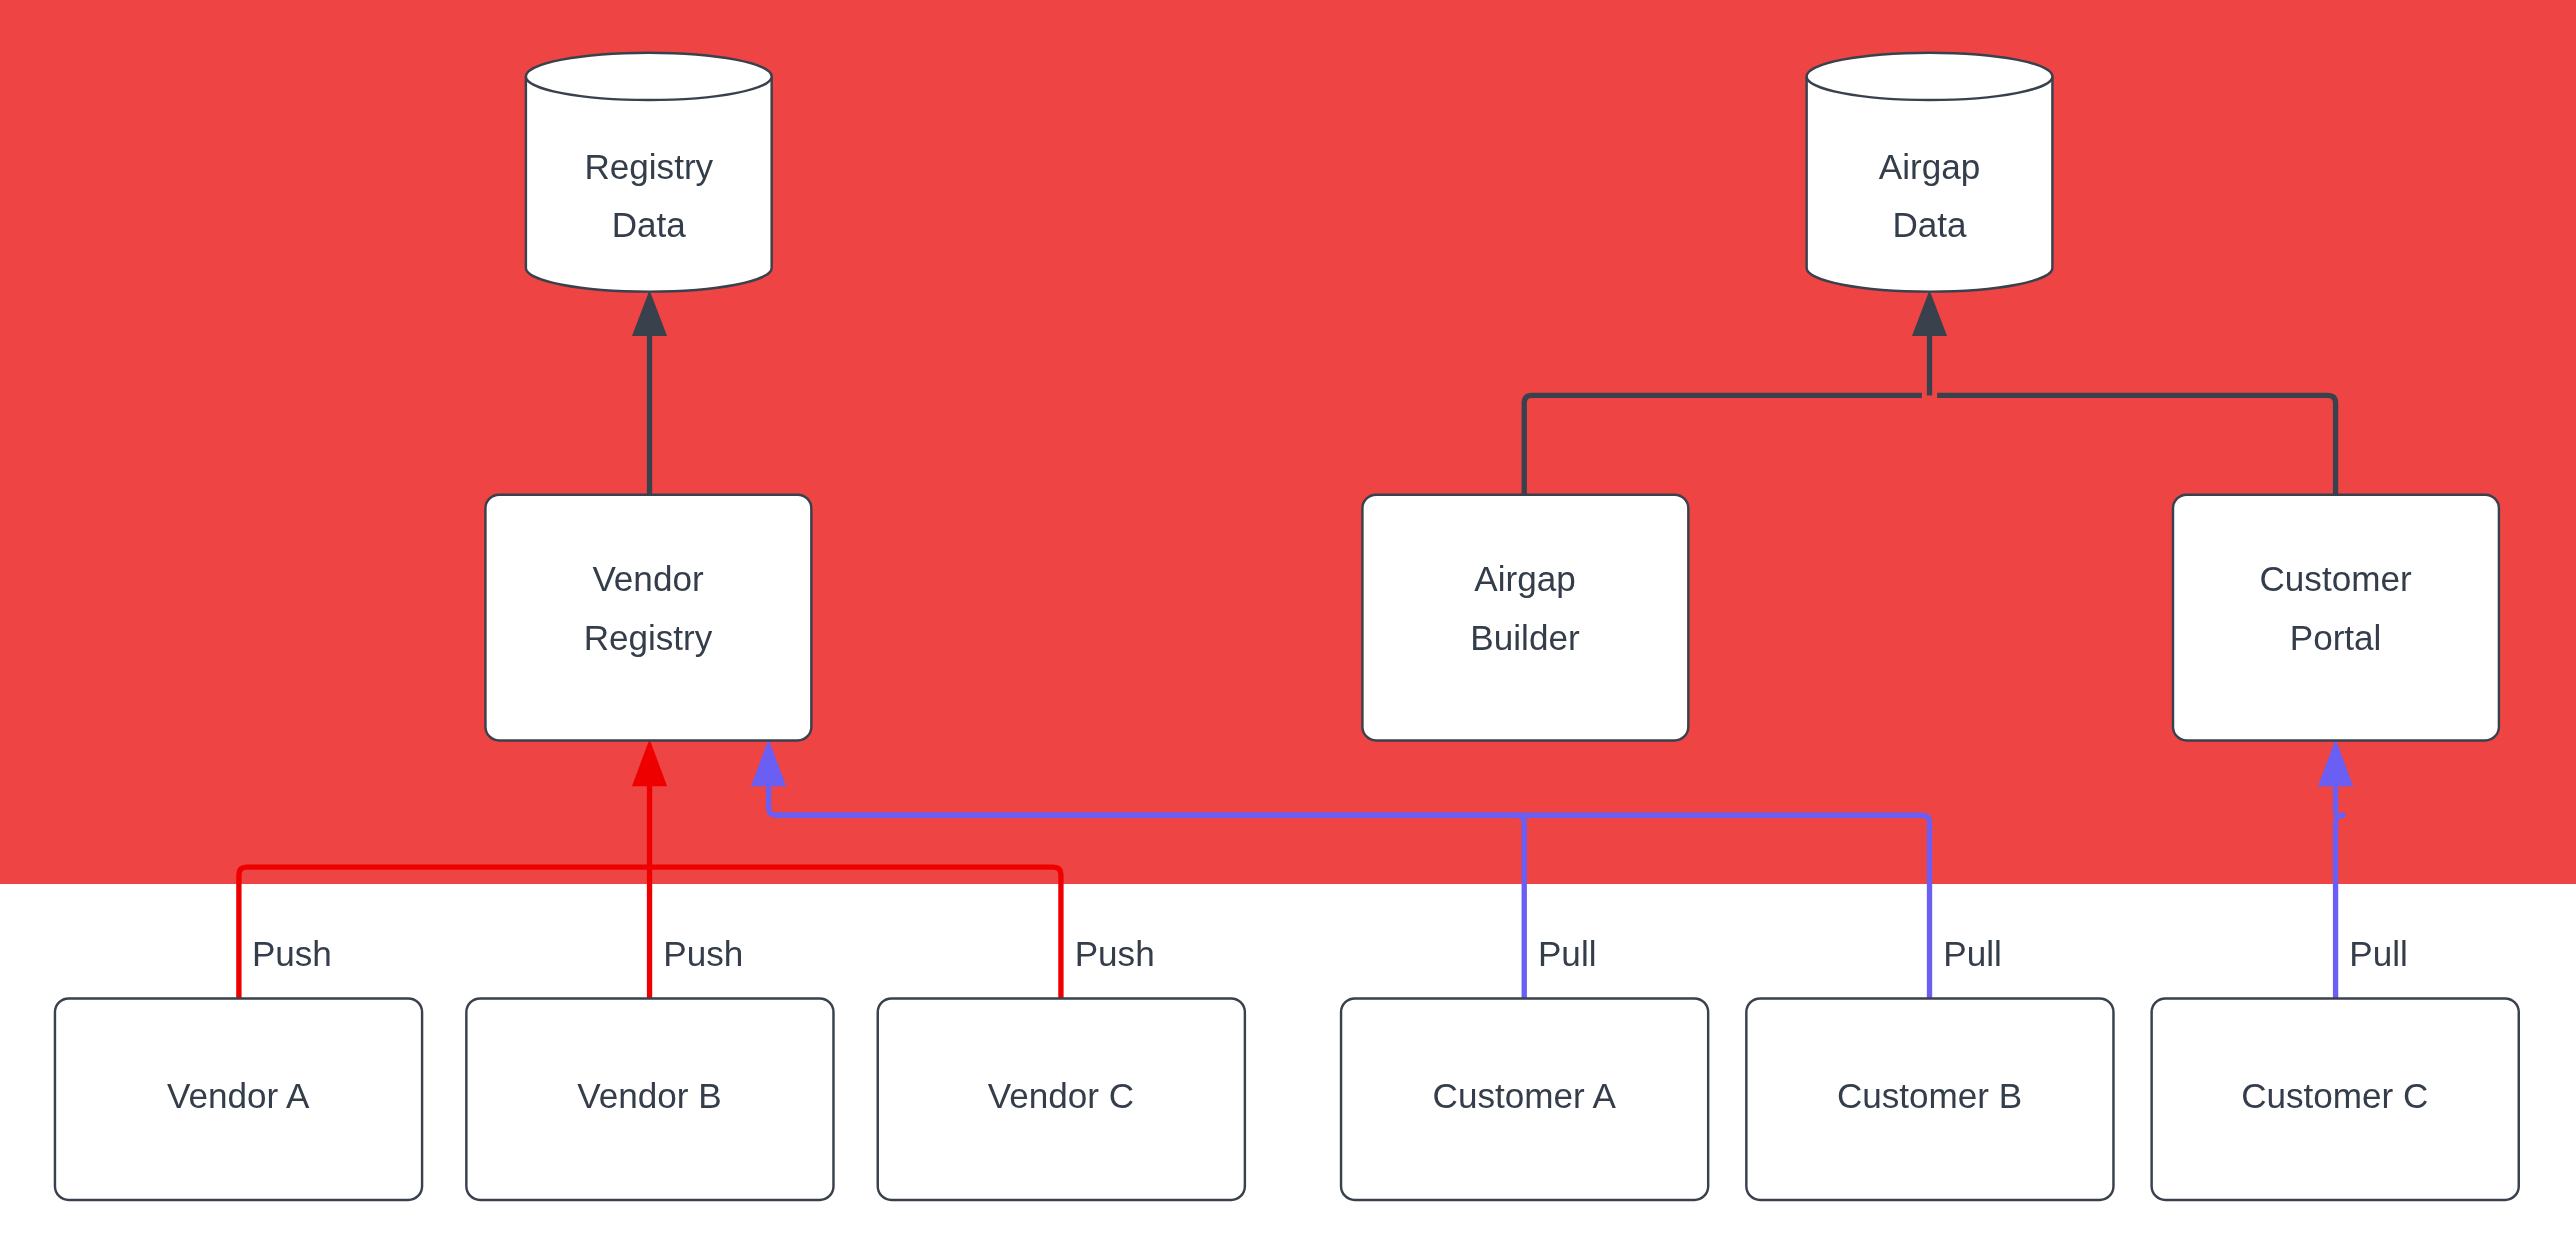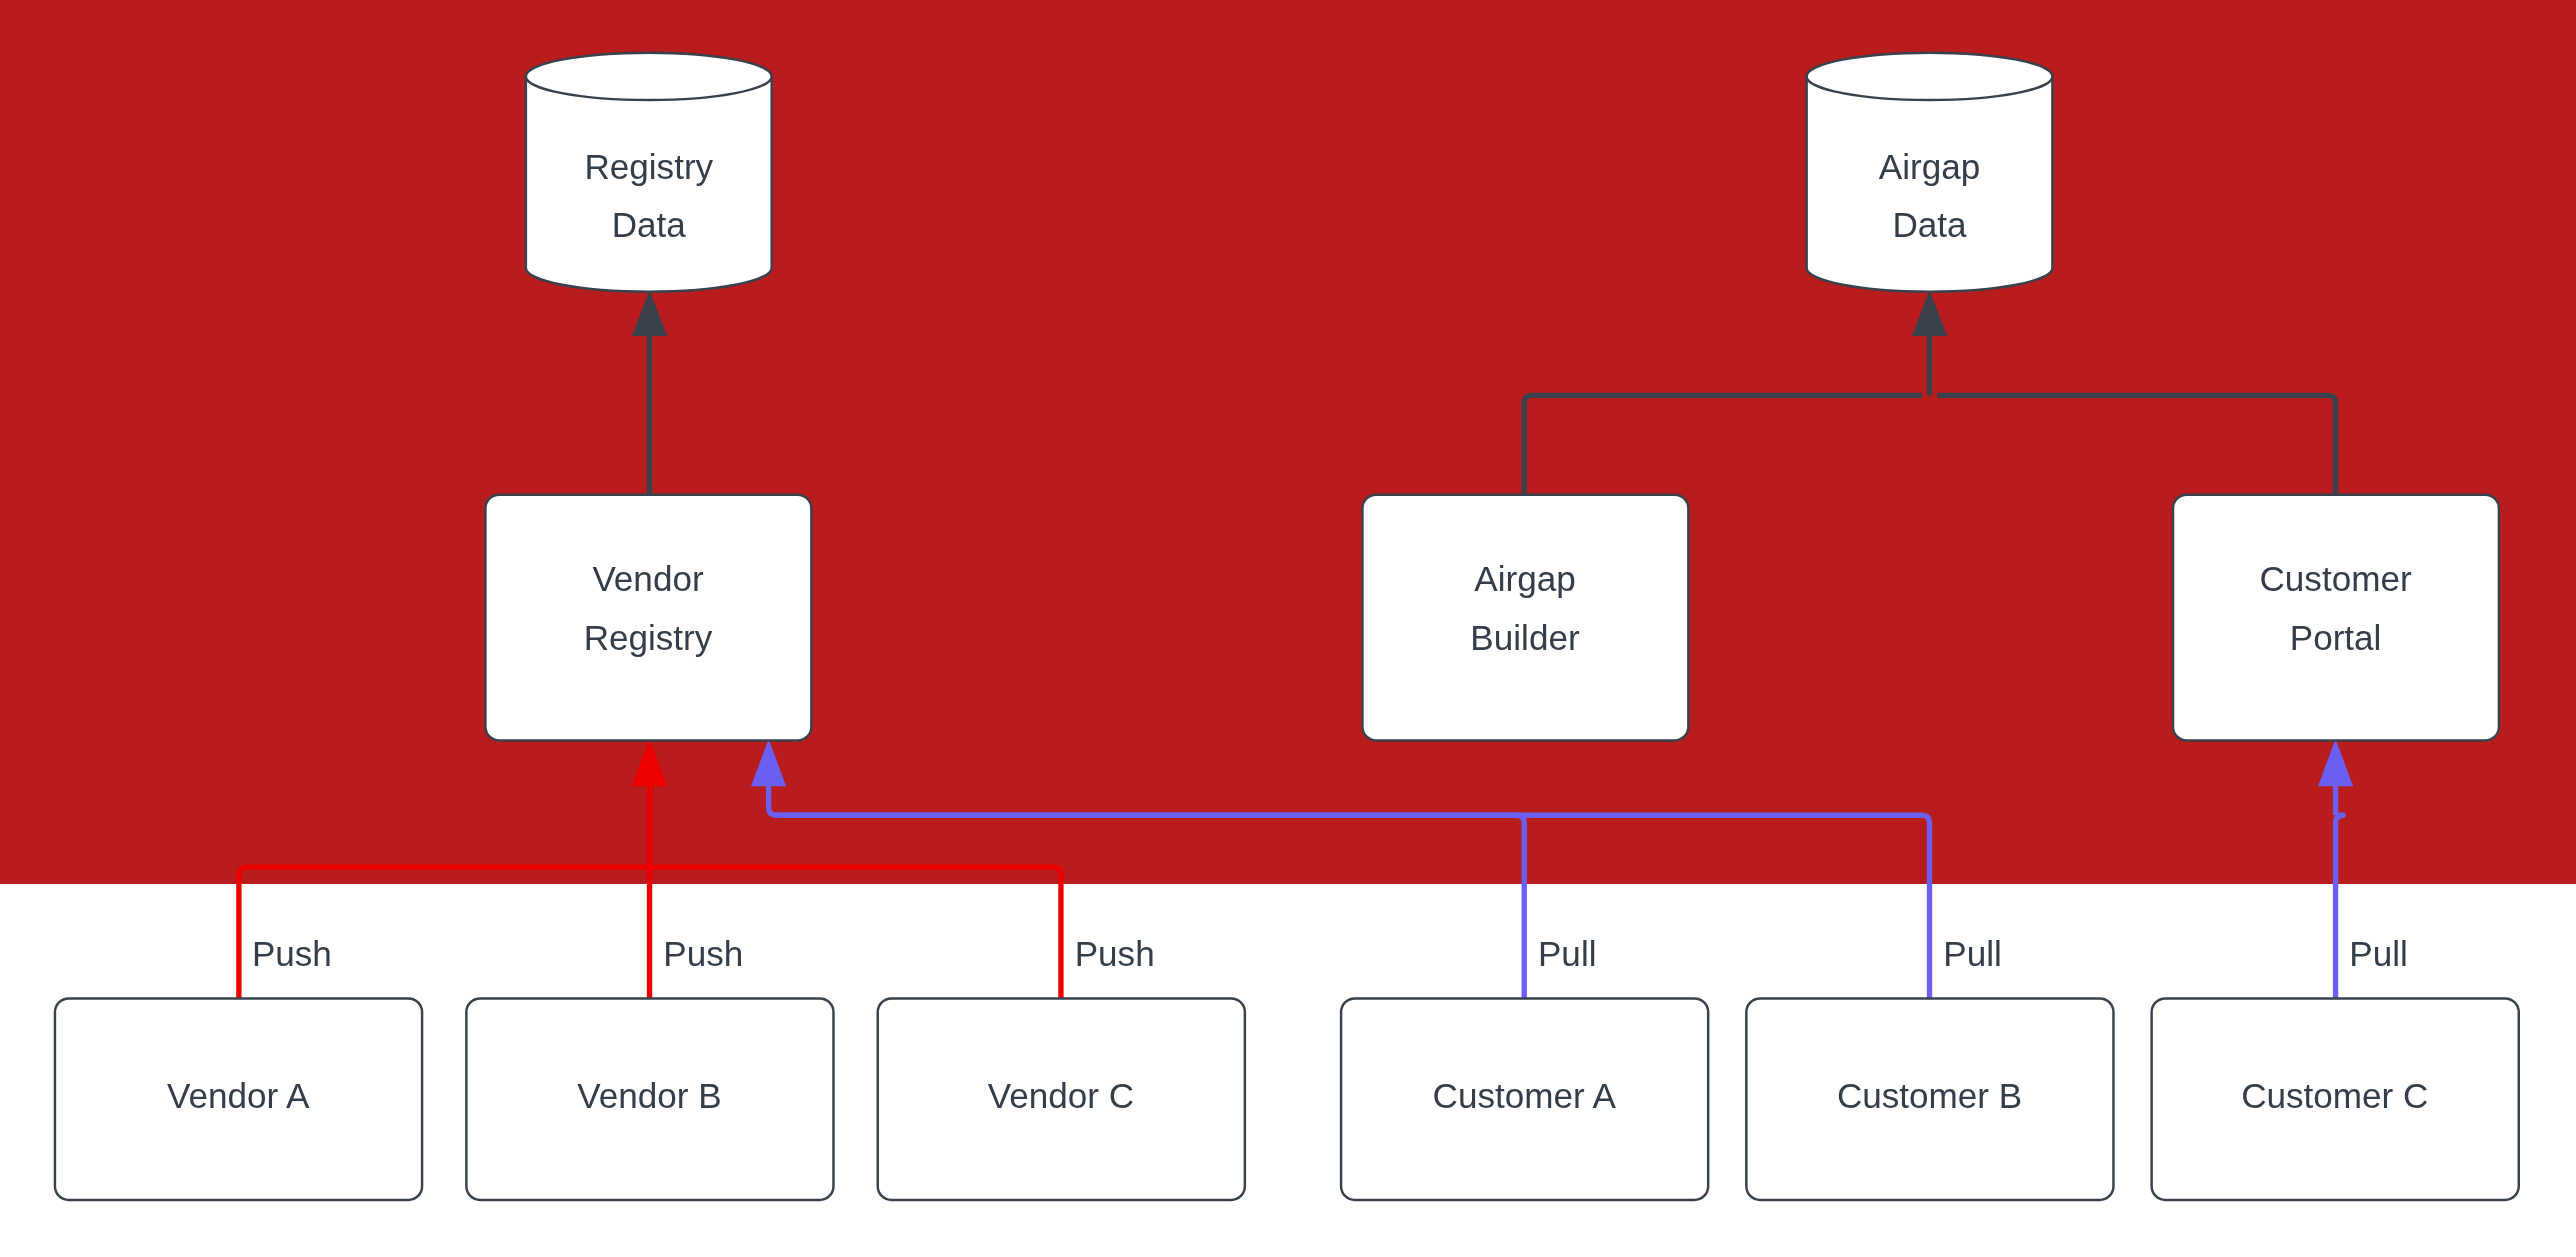--- a/index.html
+++ b/index.html
@@ -10,21 +10,21 @@
   body {
     width: 2576px;
     height: 1258px;
     overflow: hidden;
     font-family: "Liberation Sans", sans-serif;
   }
   #diagram-root {
     position: relative;
     width: 2576px;
     height: 884px;
-    background: #b91c1c;
+    background: #ef4444;
   }
   svg.canvas {
     position: absolute;
     inset: 0;
     width: 2576px;
     height: 1258px;
     display: block;
   }
   .node-label {
     font-family: "Liberation Sans", sans-serif;

